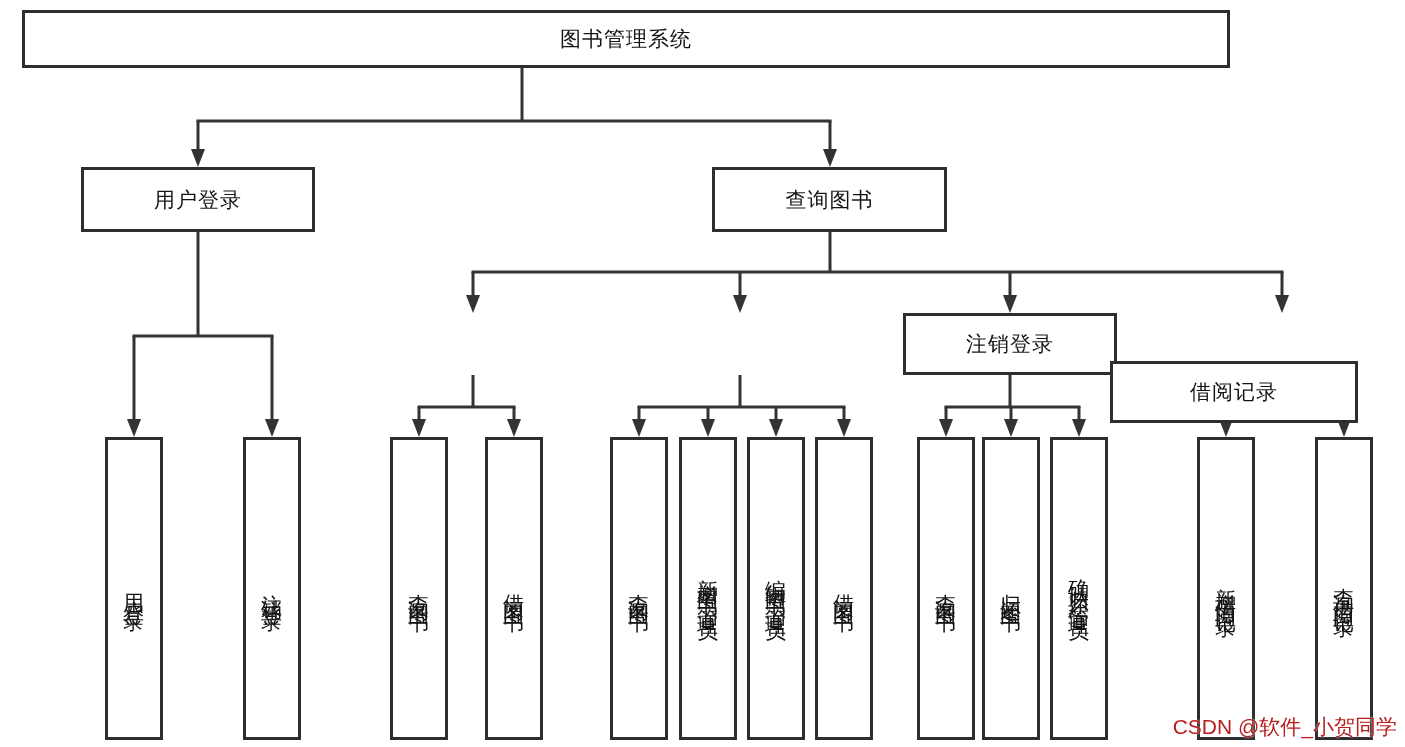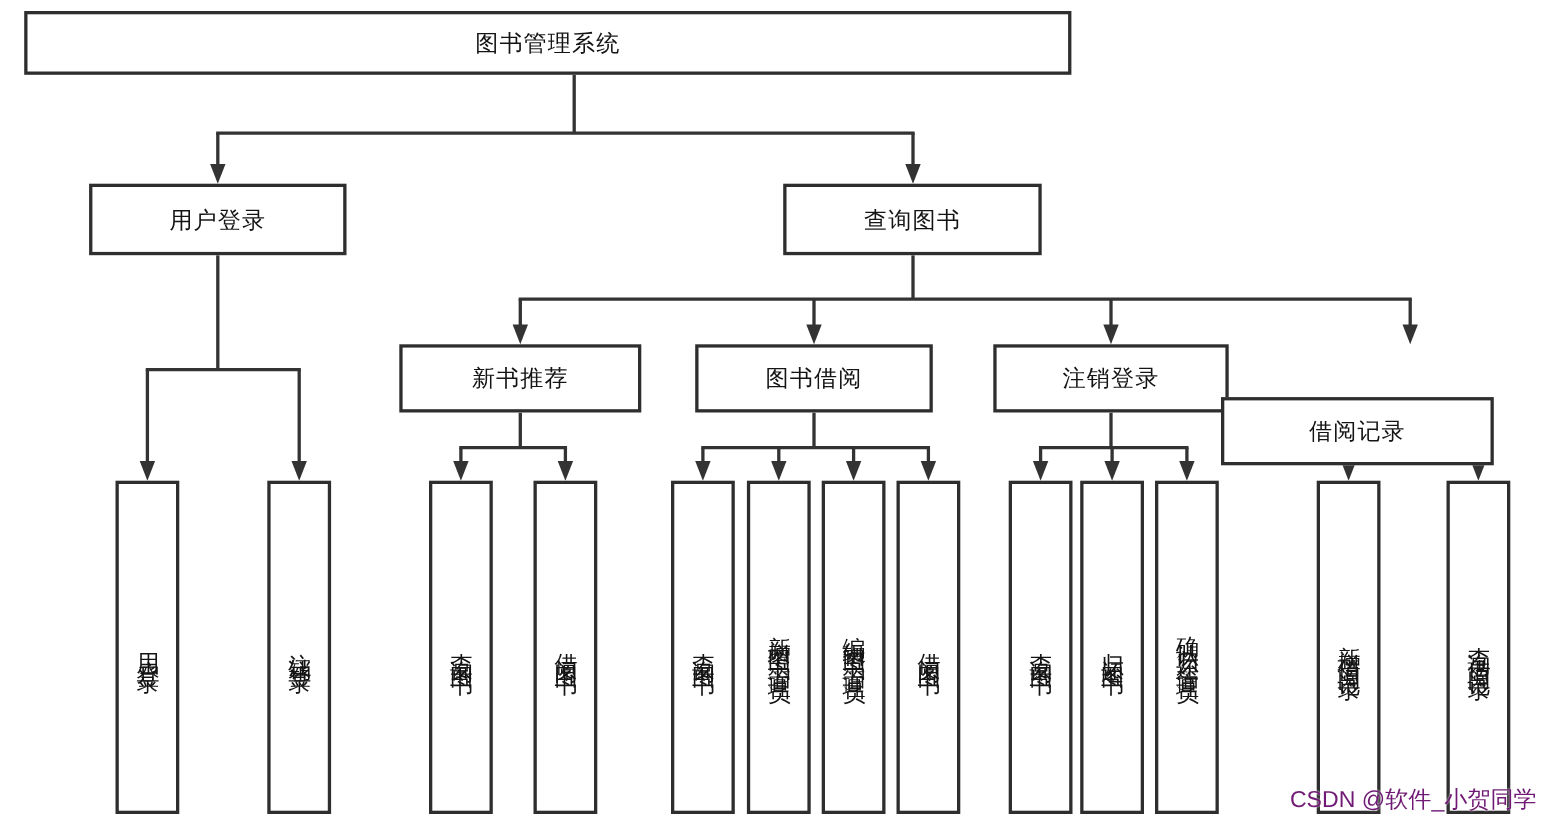--- a/index.html
+++ b/index.html
@@ -37,21 +37,21 @@
     font-size: 21px;
     letter-spacing: 6px;
     line-height: 1;
     white-space: nowrap;
   }
   .watermark {
     position: absolute;
     right: 8px;
     bottom: 6px;
     font-size: 21px;
-    color: #701a75;
+    color: #b91c1c;
     text-shadow: 0 0 2px #ffffff;
     z-index: 5;
     white-space: nowrap;
   }
 </style>
 </head>
 <body>
 
 <div class="canvas">
 
@@ -118,37 +118,31 @@
       <polygon points="769,419 783,419 776,437"></polygon>
       <polygon points="837,419 851,419 844,437"></polygon>
       <polygon points="939,419 953,419 946,437"></polygon>
       <polygon points="1004,419 1018,419 1011,437"></polygon>
       <polygon points="1072,419 1086,419 1079,437"></polygon>
       <polygon points="1219,419 1233,419 1226,437"></polygon>
       <polygon points="1337,419 1351,419 1344,437"></polygon>
     </g>
   </svg>
 
-  <div class="node hbox" style="left:22px; top:10px; width:952px; height:58px;">
+  <div class="node hbox" style="left:22px; top:10px; width:1208px; height:58px;">
     <span>图书管理系统</span>
   </div>
 
   <div class="node hbox" style="left:81px; top:167px; width:234px; height:65px;">
     <span>用户登录</span>
   </div>
   <div class="node hbox" style="left:712px; top:167px; width:235px; height:65px;">
     <span>查询图书</span>
   </div>
 
-  <div class="node hbox" style="left:363px; top:313px; width:220px; height:62px;">
-    <span>新书推荐</span>
-  </div>
-  <div class="node hbox" style="left:632px; top:313px; width:216px; height:62px;">
-    <span>图书借阅</span>
-  </div>
   <div class="node hbox" style="left:903px; top:313px; width:214px; height:62px;">
     <span>注销登录</span>
   </div>
   <div class="node hbox" style="left:1110px; top:313px; width:248px; height:62px;margin-top:48px;">
     <span>借阅记录</span>
   </div>
 
   <div class="node vbox" style="left:105px; top:437px; width:58px; height:303px;">
     <span>用户登录</span>
   </div>

